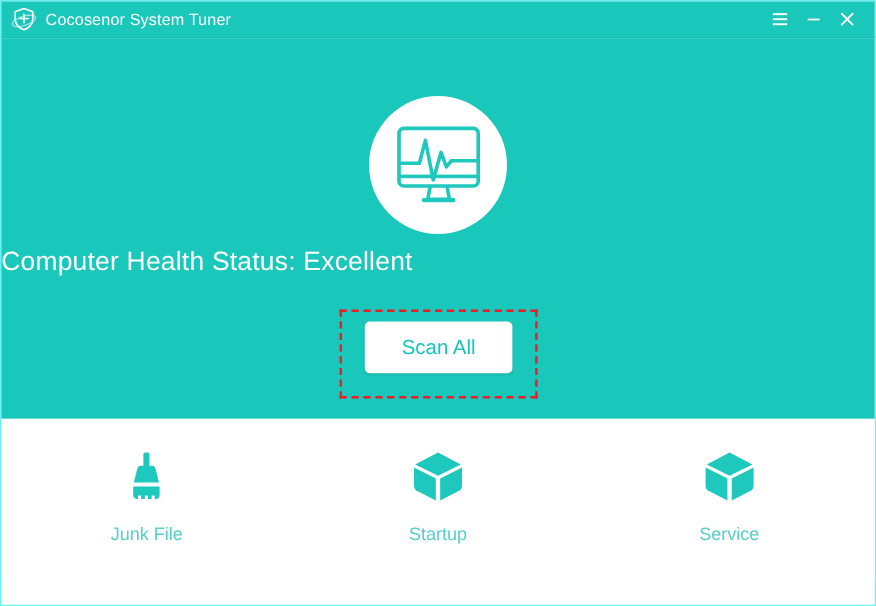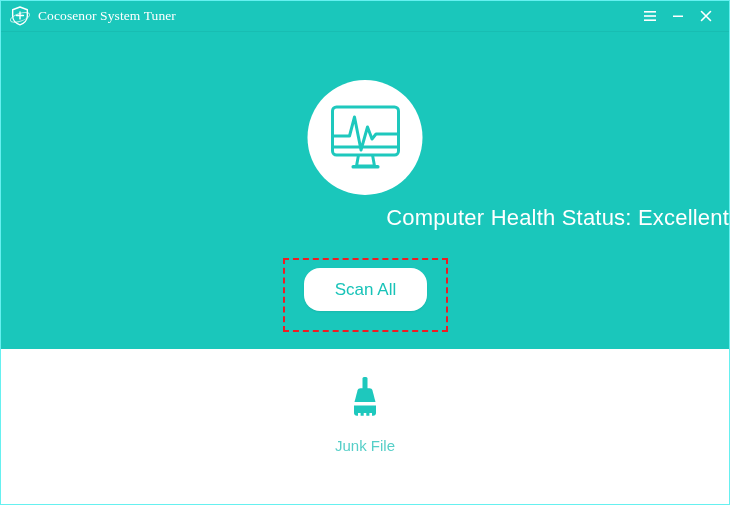--- a/index.html
+++ b/index.html
@@ -43,21 +43,20 @@
     margin-left: 8px;
     margin-right: 7px;
     flex: 0 0 auto;
     display: block;
   }
   .app-title {
     color: #ffffff;
     font-size: 13.5px;
     letter-spacing: 0.1px;
     white-space: nowrap;
-    font-family: Liberation Serif, serif;
   }
   .win-controls {
     margin-left: auto;
     display: flex;
     align-items: center;
     height: 31px;
     padding-right: 10px;
   }
   .win-btn {
     width: 26px;
@@ -94,21 +93,21 @@
     align-items: center;
     justify-content: center;
   }
   .health-circle svg { display: block; }
 
   .health-status {
     position: absolute;
     top: 173px;
     left: 0;
     width: 728px;
-    text-align: right;
+    text-align: left;
     color: #ffffff;
     font-size: 22px;
     letter-spacing: 0.2px;
   }
 
   
   .scan-annotation {
     position: absolute;
     left: 282px;
     top: 226px;
@@ -118,21 +117,21 @@
     box-sizing: border-box;
   }
   .scan-button {
     position: absolute;
     left: 303px;
     top: 236px;
     width: 123px;
     height: 43px;
     background: #ffffff;
     border: none;
-    border-radius: 16px;
+    border-radius: 4px;
     color: #18c3b8;
     font-family: "Liberation Sans", sans-serif;
     font-size: 17px;
     cursor: pointer;
     box-shadow: 0 1px 2px rgba(0,0,0,0.08);
     padding: 0;
   }
 
   
   .tools {
@@ -236,16 +235,36 @@
           <rect x="18" y="41" width="2.6" height="4" fill="#ffffff"></rect>
           <rect x="23.7" y="41" width="2.6" height="4" fill="#ffffff"></rect>
           <rect x="29.4" y="41" width="2.6" height="4" fill="#ffffff"></rect>
         </svg>
       </div>
       <div class="tool-label">Junk File</div>
     </div>
 
 
 
-
+    <div class="tool">
+      <div class="tool-icon">
+        <svg width="50" height="50" viewBox="0 0 50 50">
+          <path d="M25 5 L44 15 L25 24.5 L6 15 Z" fill="#1ec8bd"></path>
+          <path d="M5 17.5 L23.2 26.8 V45 L7.8 37.2 C6.1 36.3 5 34.6 5 32.7 Z" fill="#1ec8bd"></path>
+          <path d="M45 17.5 L26.8 26.8 V45 L42.2 37.2 C43.9 36.3 45 34.6 45 32.7 Z" fill="#1ec8bd"></path>
+        </svg>
+      </div>
+      <div class="tool-label">Startup</div>
+    </div>
+
+    <div class="tool">
+      <div class="tool-icon">
+        <svg width="50" height="50" viewBox="0 0 50 50">
+          <path d="M25 5 L44 15 L25 24.5 L6 15 Z" fill="#1ec8bd"></path>
+          <path d="M5 17.5 L23.2 26.8 V45 L7.8 37.2 C6.1 36.3 5 34.6 5 32.7 Z" fill="#1ec8bd"></path>
+          <path d="M45 17.5 L26.8 26.8 V45 L42.2 37.2 C43.9 36.3 45 34.6 45 32.7 Z" fill="#1ec8bd"></path>
+        </svg>
+      </div>
+      <div class="tool-label">Service</div>
+    </div>
 
   </div>
 </div>
 
 </body></html>

